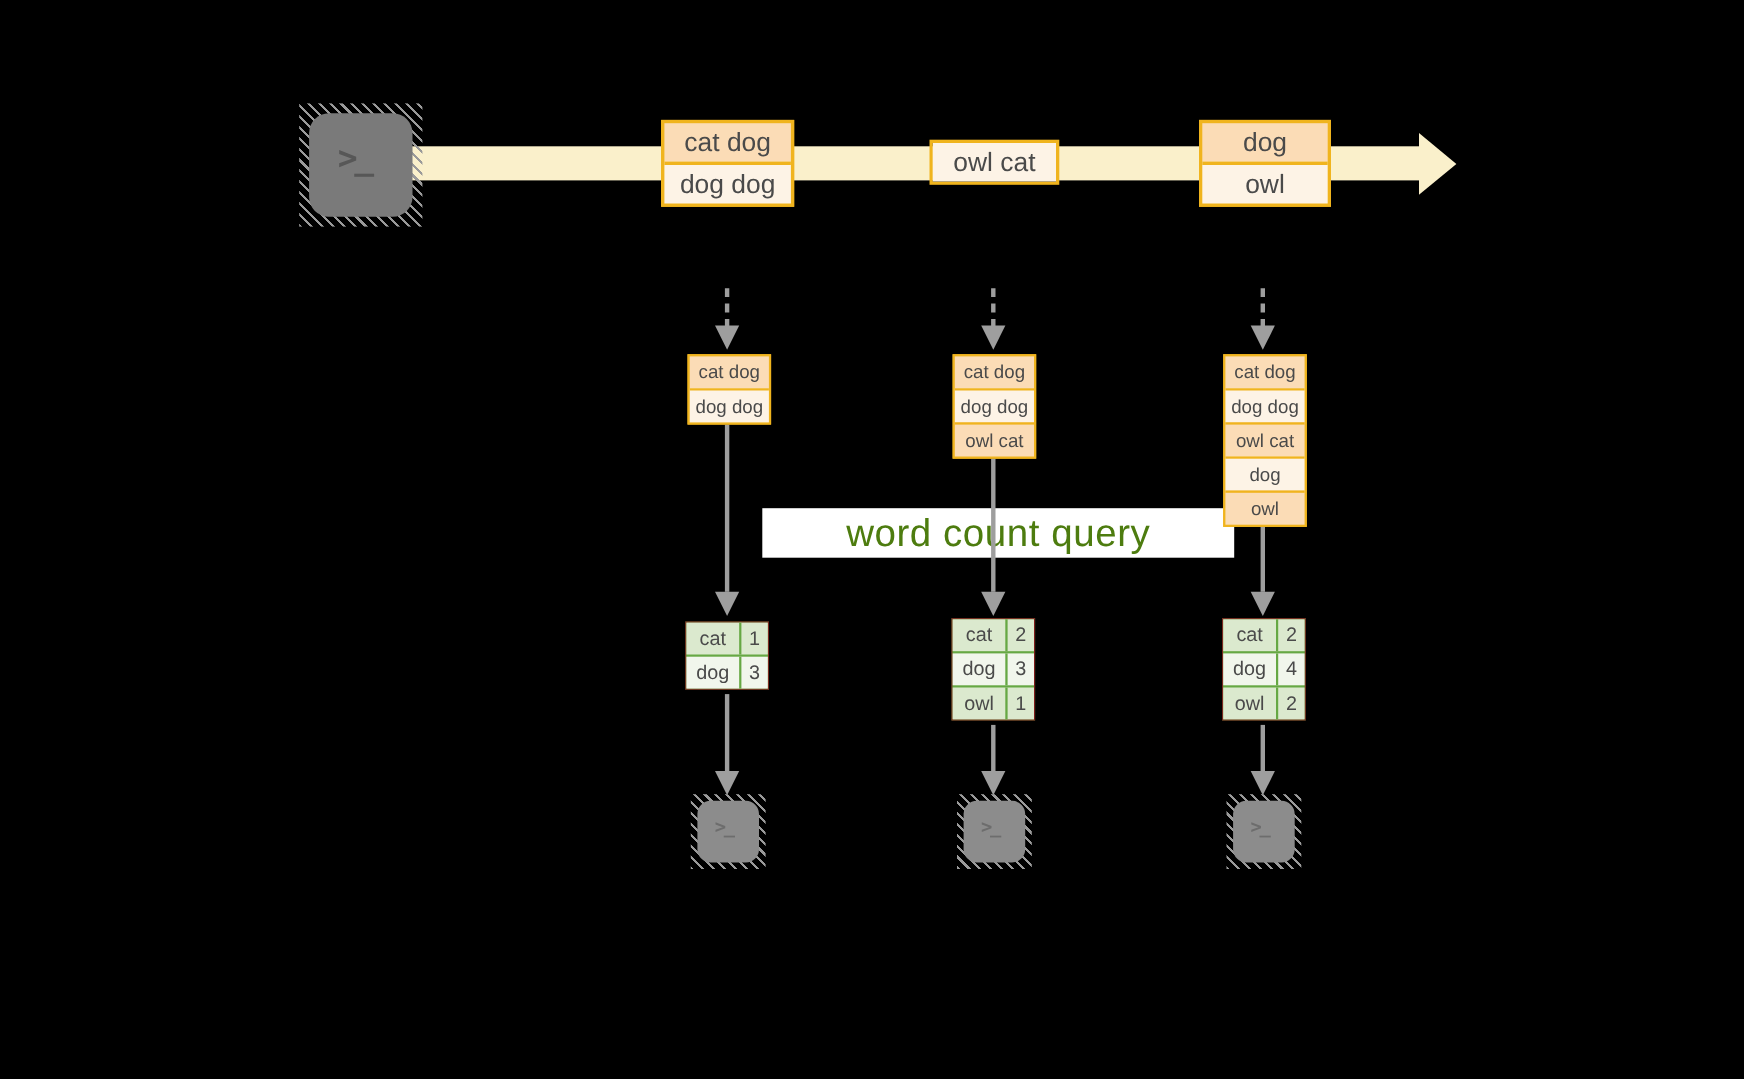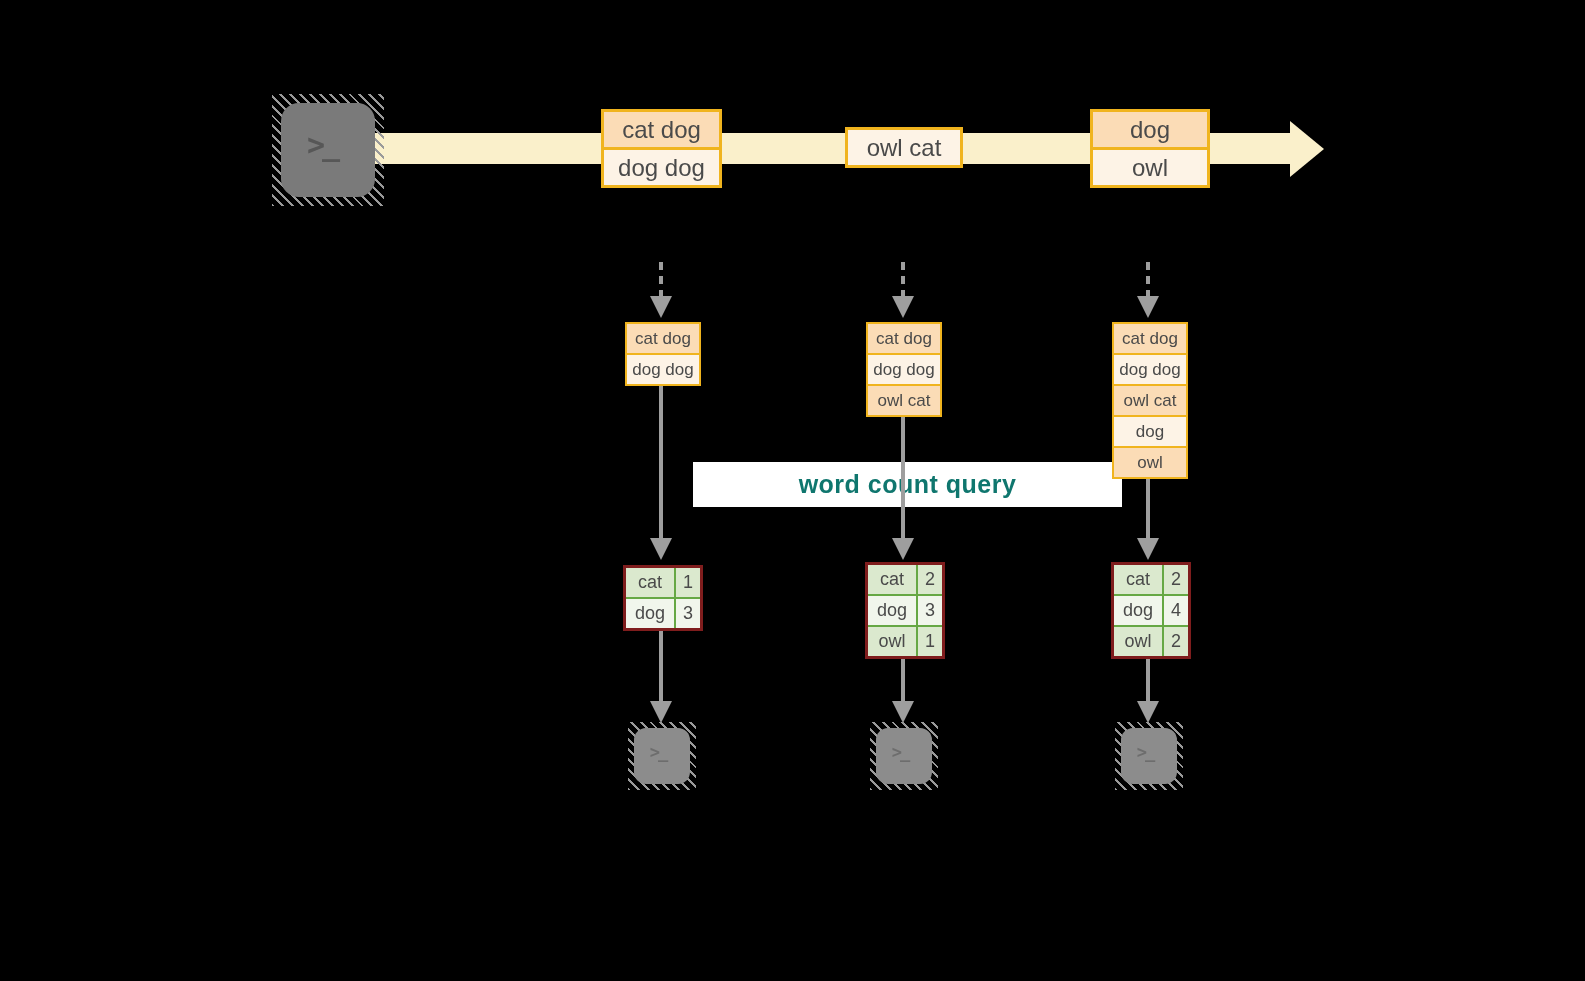--- a/index.html
+++ b/index.html
@@ -38,24 +38,24 @@
          border-top:22px solid #9e9e9e;border-left:11px solid transparent;border-right:11px solid transparent;}
 
   
   .stack{position:absolute;width:72px;border:2px solid #f0b41e;background:#f0b41e;z-index:3;}
   .srow{height:29px;line-height:29px;text-align:center;font-size:17px;}
   .srow + .srow{border-top:2px solid #f0b41e;}
 
   
   .banner{position:absolute;left:693px;top:462px;width:429px;height:45px;background:#ffffff;z-index:1;
           display:flex;align-items:center;justify-content:center;}
-  .banner span{font-size:25px;font-weight:700;color:#0f766e;letter-spacing:.5px;}
+  .banner span{font-size:35px;font-weight:400;color:#4d7c0f;letter-spacing:.5px;}
 
   
-  .gtable{position:absolute;border:3px solid #7f1d1d;background:#66a844;z-index:2;width:74px;}
+  .gtable{position:absolute;border:1px solid #7f1d1d;background:#66a844;z-index:2;width:74px;}
   .grow{display:flex;height:29px;line-height:29px;font-size:18px;}
   .grow + .grow{border-top:2px solid #66a844;}
   .gword{flex:1;text-align:center;}
   .gnum{width:24px;text-align:center;border-left:2px solid #66a844;}
   .ga{background:#dbe9ce;}
   .gb{background:#f1f6ec;}
 </style>
 </head>
 <body>
 

